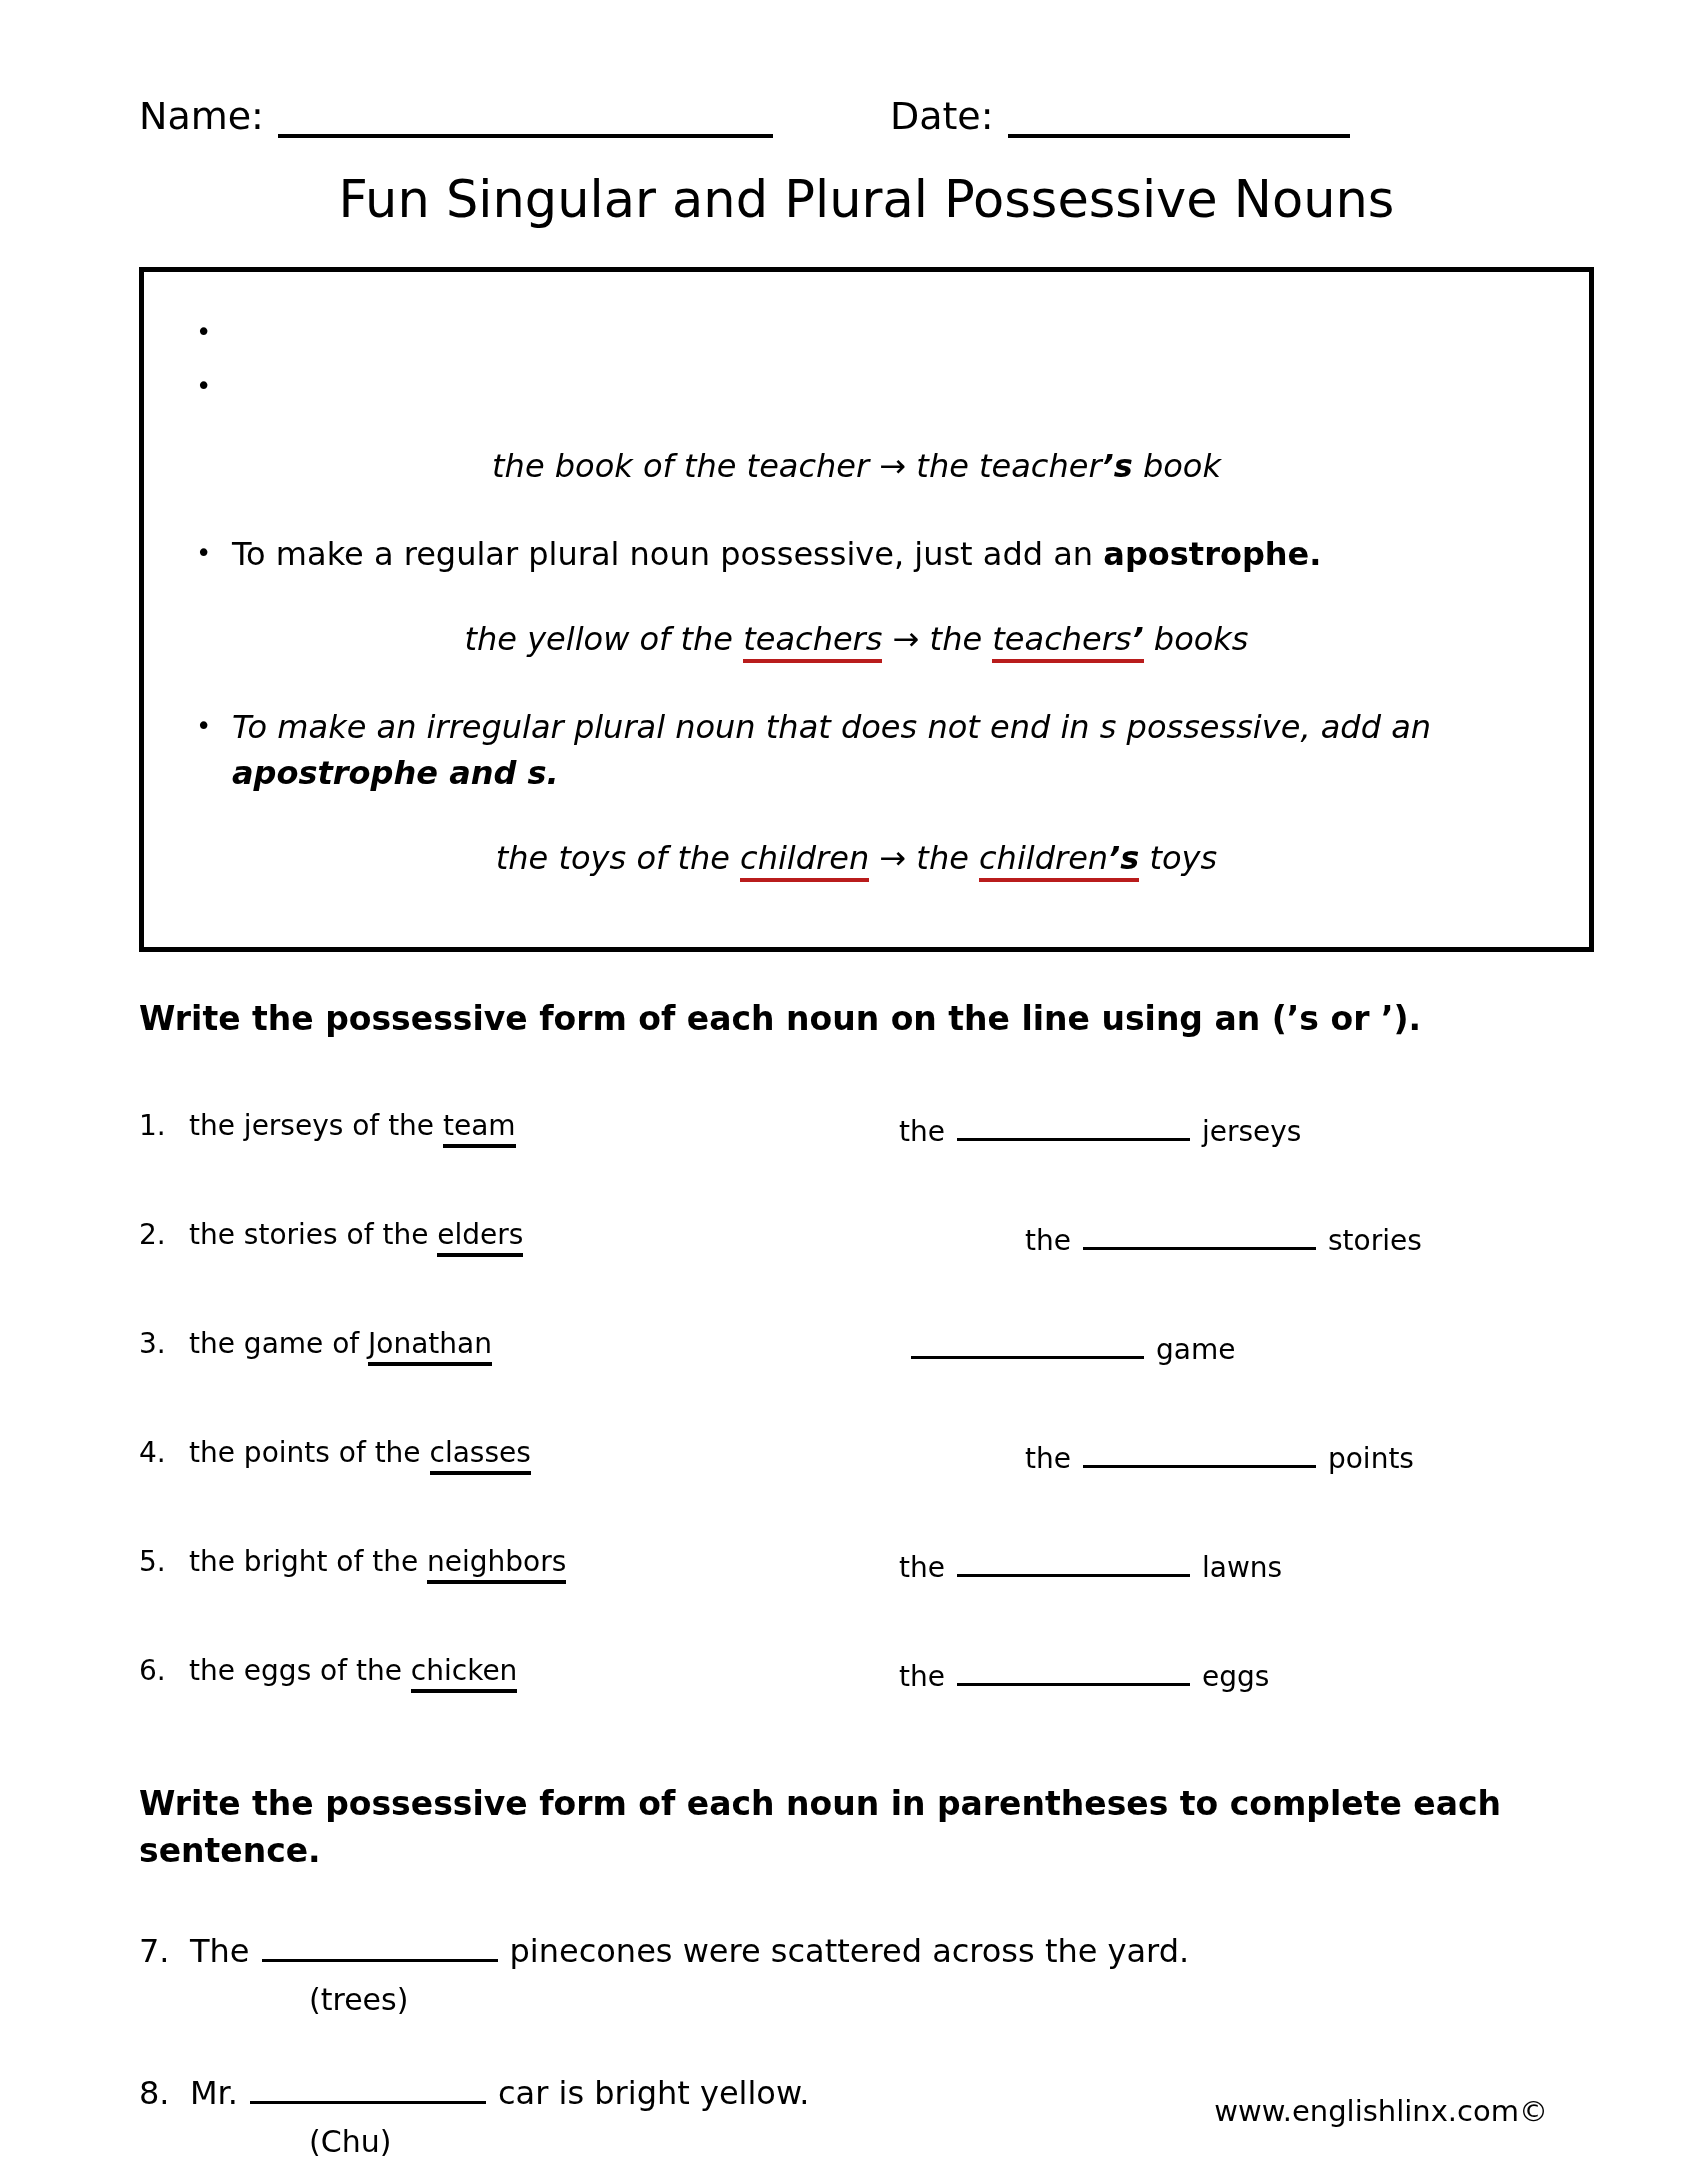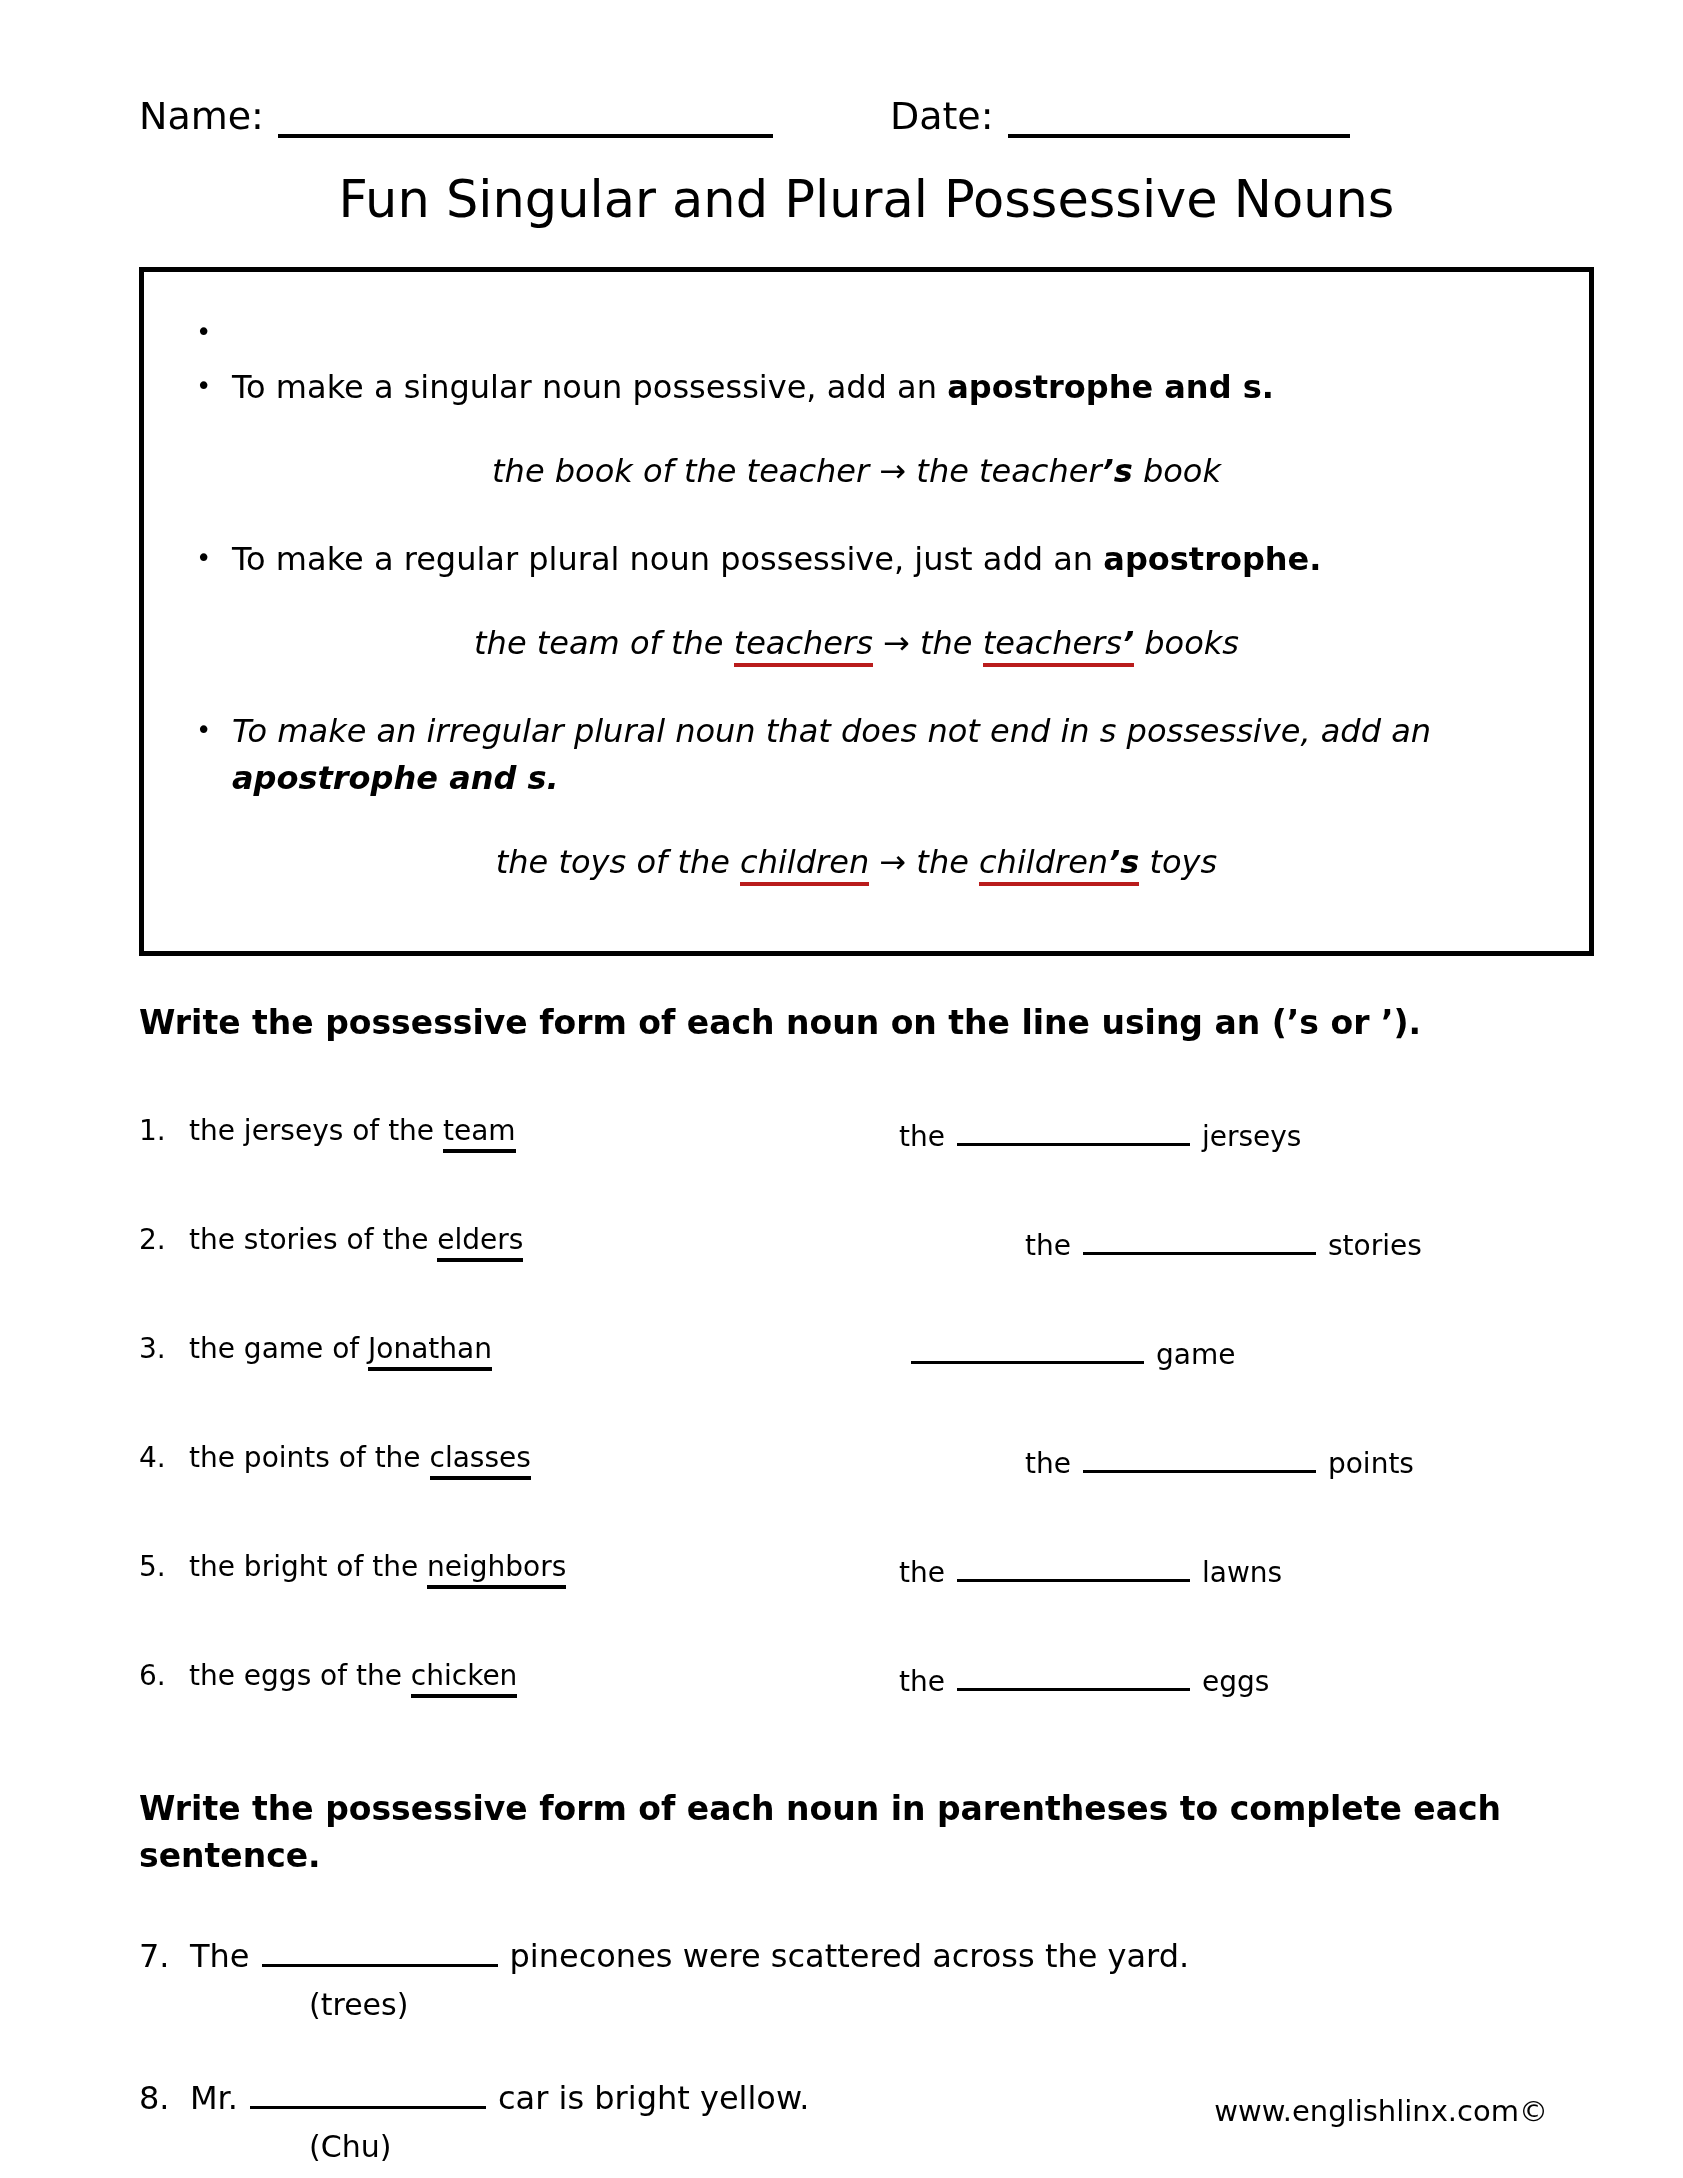--- a/index.html
+++ b/index.html
@@ -53,29 +53,28 @@
   </div>
 
   <h1 class="title">Fun Singular and Plural Possessive Nouns</h1>
 
   <div class="rules-box">
     <div class="rule">
       <span class="bullet">•</span>
     </div>
     <div class="rule">
       <span class="bullet">•</span>
-      <span><span>To make a singular noun possessive, add an </span><b>apostrophe and s.</b></span>
     </div>
     <div class="example"><span>the book of the teacher → the teacher</span><b>’s</b><span> book</span></div>
 
     <div class="rule">
       <span class="bullet">•</span>
       <span><span>To make a regular plural noun possessive, just add an </span><b>apostrophe.</b></span>
     </div>
-    <div class="example"><span>the team of the </span><span class="uline">teachers</span><span> → the </span><span class="uline"><span>teachers</span><b>’</b></span><span> books</span></div>
+    <div class="example"><span>the yellow of the </span><span class="uline">teachers</span><span> → the </span><span class="uline"><span>teachers</span><b>’</b></span><span> books</span></div>
 
     <div class="rule italic">
       <span class="bullet">•</span>
       <span><span>To make an irregular plural noun that does not end in s possessive, add an </span><b>apostrophe and s.</b></span>
     </div>
     <div class="example"><span>the toys of the </span><span class="uline">children</span><span> → the </span><span class="uline"><span>children</span><b>’s</b></span><span> toys</span></div>
   </div>
 
   <div class="section-header nowrap">Write the possessive form of each noun on the line using an (’s or ’).</div>
 

